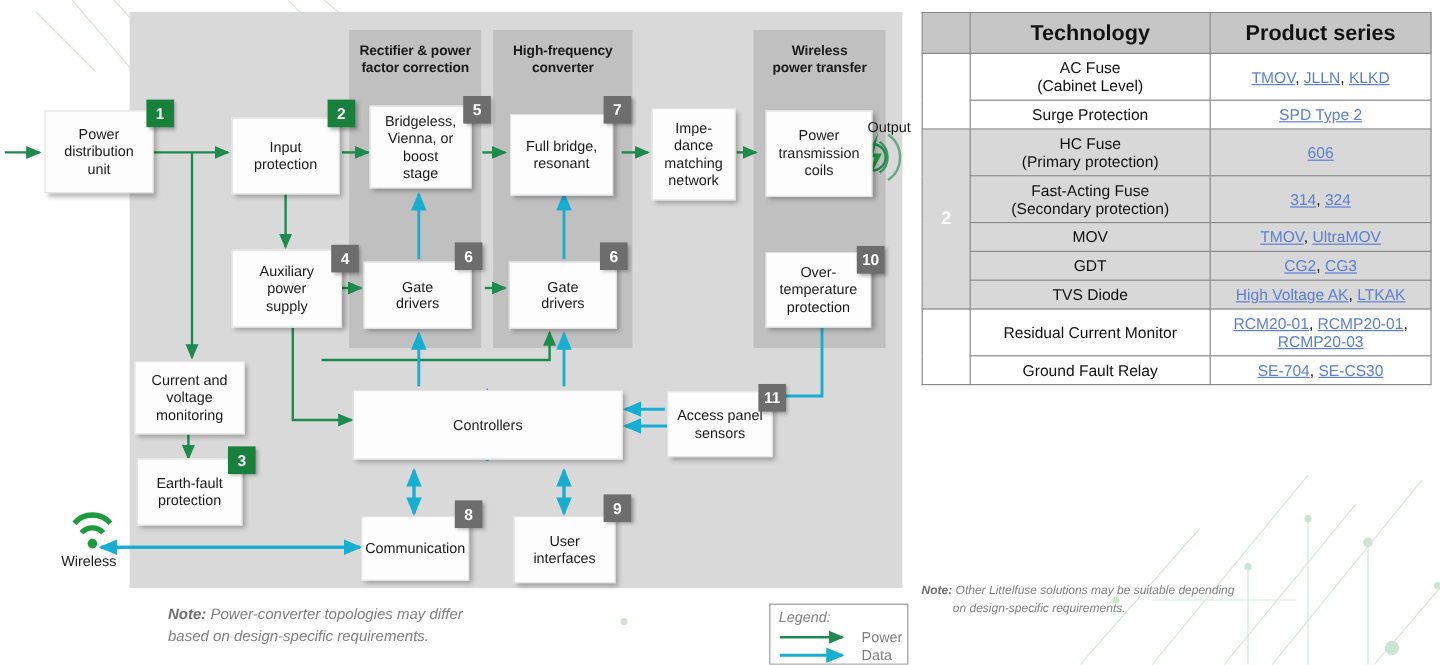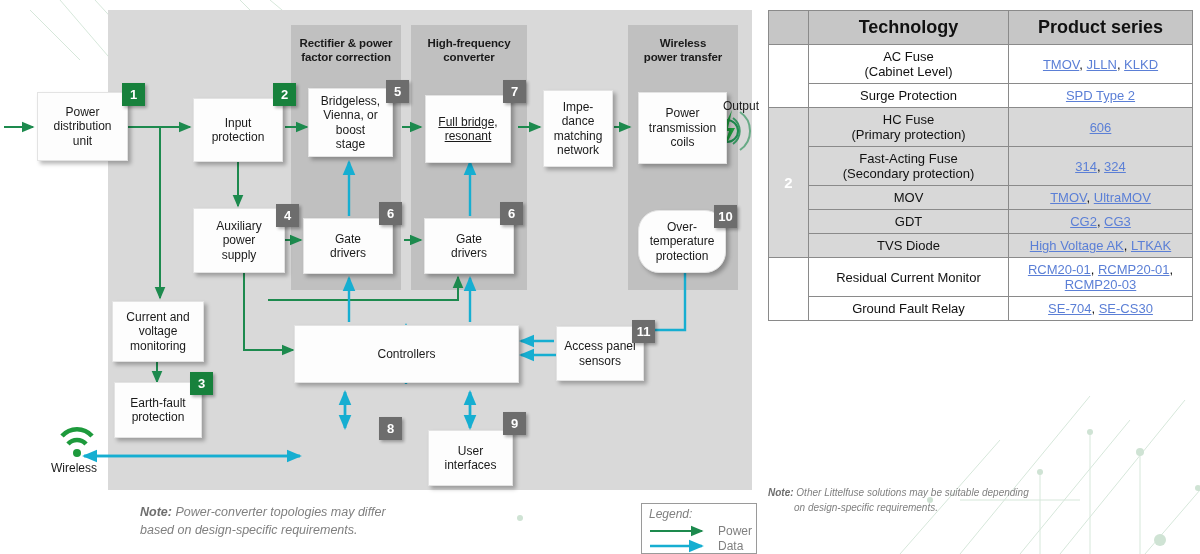--- a/index.html
+++ b/index.html
@@ -178,50 +178,51 @@
 
     <div class="box" style="left:37px;top:92px;width:91px;height:69px;">Power<br>distribution<br>unit</div>
     <div class="tag green" style="left:122px;top:83px;">1</div>
 
     <div class="box" style="left:193px;top:98px;width:90px;height:64px;">Input<br>protection</div>
     <div class="tag green" style="left:273px;top:83px;">2</div>
 
     <div class="box" style="left:308px;top:88px;width:85px;height:69px;">Bridgeless,<br>Vienna, or<br>boost<br>stage</div>
     <div class="tag gray" style="left:386px;top:80px;">5</div>
 
-    <div class="box" style="left:425px;top:95px;width:86px;height:68px;text-decoration:underline;">Full bridge,<br>resonant</div>
+    <div class="box" style="left:425px;top:95px;width:86px;height:68px;">Full bridge,<br>resonant</div>
     <div class="tag gray" style="left:503px;top:80px;">7</div>
 
     <div class="box" style="left:543px;top:90px;width:70px;height:77px;">Impe-<br>dance<br>matching<br>network</div>
 
     <div class="box" style="left:638px;top:92px;width:89px;height:72px;">Power<br>transmission<br>coils</div>
     <div class="txt" style="left:723px;top:99px;">Output</div>
 
     <div class="box" style="left:193px;top:208px;width:92px;height:65px;">Auxiliary<br>power<br>supply</div>
     <div class="tag gray" style="left:276px;top:204px;">4</div>
 
     <div class="box" style="left:303px;top:218px;width:90px;height:56px;">Gate<br>drivers</div>
     <div class="tag gray" style="left:379px;top:202px;">6</div>
 
     <div class="box" style="left:424px;top:218px;width:90px;height:56px;">Gate<br>drivers</div>
     <div class="tag gray" style="left:500px;top:202px;">6</div>
 
-    <div class="box" style="left:638px;top:210px;width:88px;height:63px;border-radius:21px;">Over-<br>temperature<br>protection</div>
+    <div class="box" style="left:638px;top:210px;width:88px;height:63px;">Over-<br>temperature<br>protection</div>
     <div class="tag gray" style="left:714px;top:205px;">10</div>
 
     <div class="box" style="left:112px;top:301px;width:92px;height:61px;">Current and<br>voltage<br>monitoring</div>
 
     <div class="box" style="left:114px;top:382px;width:88px;height:56px;">Earth-fault<br>protection</div>
     <div class="tag green" style="left:190px;top:372px;">3</div>
 
     <div class="box" style="left:294px;top:325px;width:225px;height:58px;">Controllers</div>
 
     <div class="box" style="left:556px;top:326px;width:88px;height:55px;">Access panel<br>sensors</div>
     <div class="tag gray" style="left:632px;top:320px;">11</div>
 
+    <div class="box" style="left:301px;top:430px;width:90px;height:54px;">Communication</div>
     <div class="tag gray" style="left:379px;top:417px;">8</div>
 
     <div class="box" style="left:428px;top:430px;width:85px;height:56px;">User<br>interfaces</div>
     <div class="tag gray" style="left:503px;top:412px;">9</div>
 
     <div class="txt" style="left:51px;top:461px;">Wireless</div>
 
     <div class="note" style="left:140px;top:503px;width:330px;">
       <b>Note:</b><span> Power-converter topologies may differ</span><br>
       <span>based on design-specific requirements.</span>

